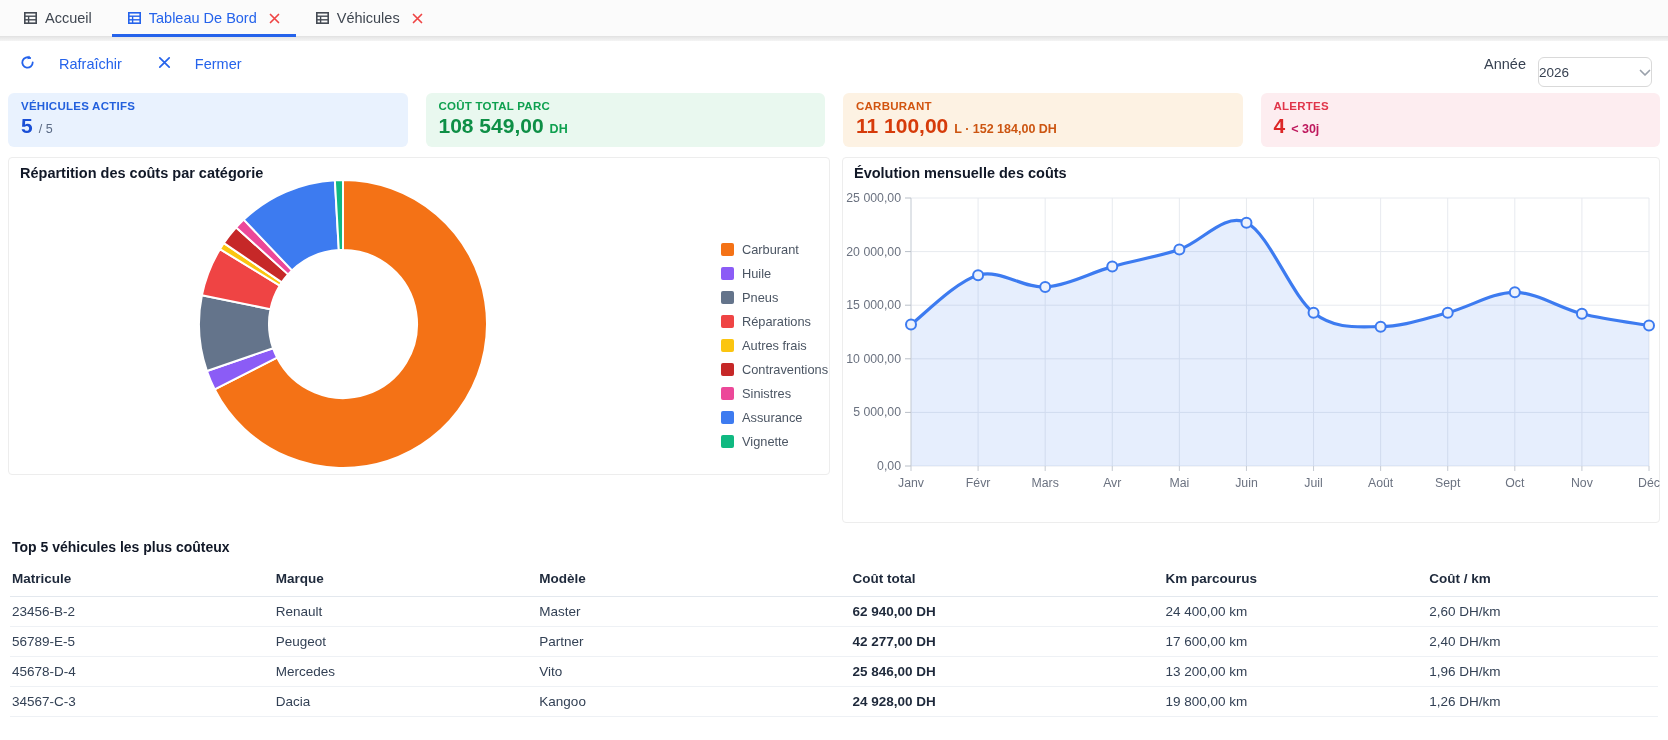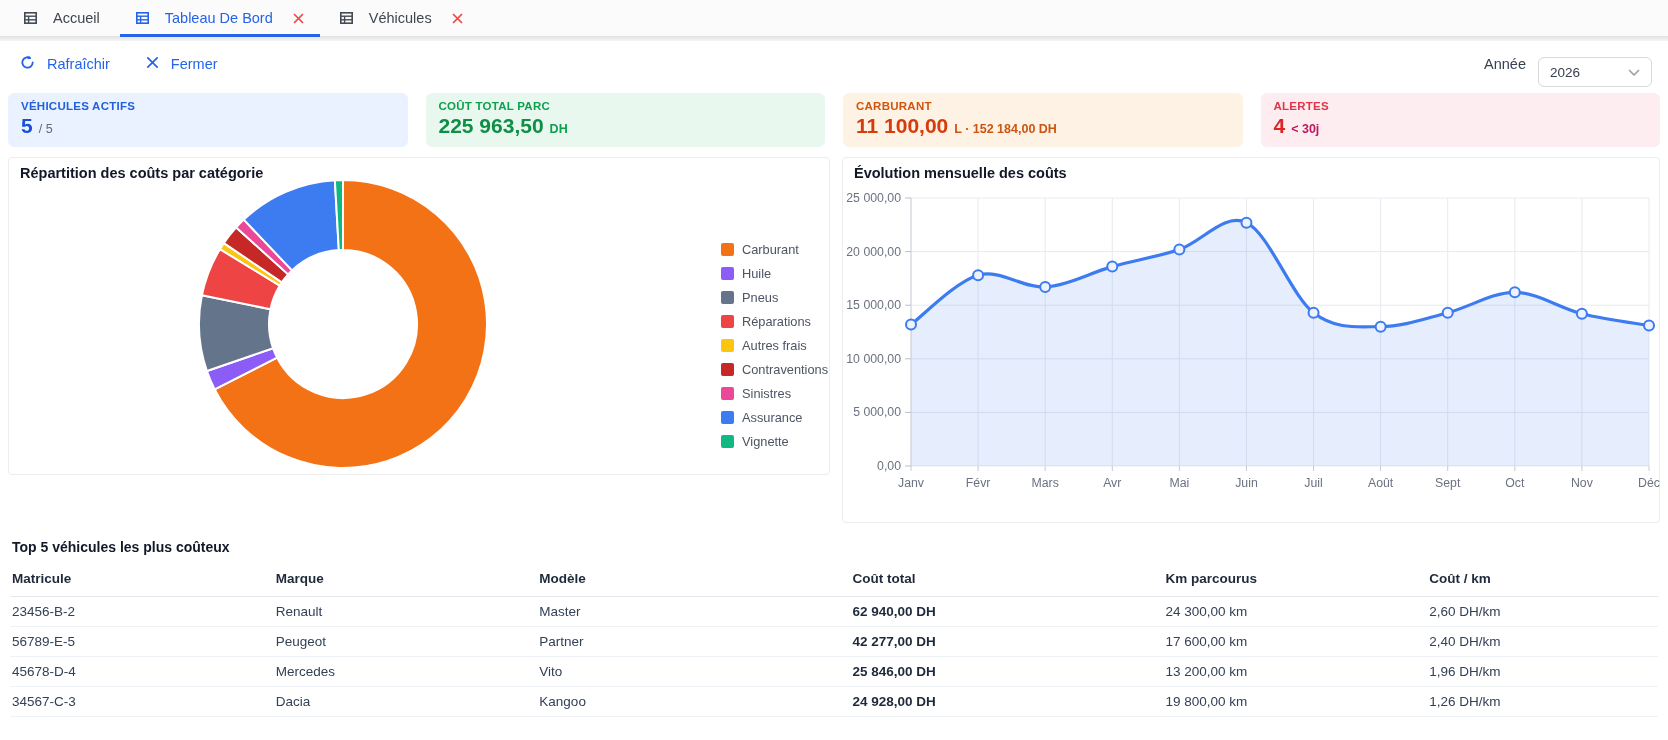--- a/index.html
+++ b/index.html
@@ -4,33 +4,33 @@
 <style>
   * { box-sizing: border-box; }
   html,body { margin:0; padding:0; }
   body {
     width:1668px; height:740px; overflow:hidden;
     background:#fff; color:#1f2937;
     font-family:"Liberation Sans", sans-serif;
   }
   
   .tabbar { display:flex; align-items:stretch; height:37px; background:#fbfbfb; border-bottom:1px solid #e3e3e3; padding-left:6px; }
-  .tab { display:flex; align-items:center; gap:16px; padding:0 18px; font-size:14.5px; color:#3f4650; cursor:pointer; position:relative; }
+  .tab { display:flex; align-items:center; gap:8px; padding:0 18px; font-size:14.5px; color:#3f4650; cursor:pointer; position:relative; }
   .tab.active { color:#2563eb; }
   .tab.active::after { content:""; position:absolute; left:2px; right:2px; bottom:-1px; height:3px; background:#2563eb; }
   .tab .tab-ic { display:flex; align-items:center; }
   .tab .tab-close { display:flex; align-items:center; margin-left:4px; }
   .shadow-strip { height:4px; background:linear-gradient(#e6e6e6,#f4f4f4); }
   
   .toolbar { display:flex; align-items:center; height:46px; padding:0 16px 0 20px; }
-  .tool-btn { display:flex; align-items:center; gap:12px; color:#2563eb; font-size:14.5px; margin-right:36px; cursor:pointer; }
+  .tool-btn { display:flex; align-items:center; gap:24px; color:#2563eb; font-size:14.5px; margin-right:36px; cursor:pointer; }
   .year-box { margin-left:auto; display:flex; align-items:center; gap:12px; }
   .year-label { font-size:14.5px; color:#374151; }
   .year-select { width:114px; height:30px; border:1px solid #d9d9d9; border-radius:6px; background:#fff;
-    display:flex; align-items:center; justify-content:space-between; padding:0 11px; font-size:13.5px; color:#374151; cursor:pointer;margin-top:16px; }
+    display:flex; align-items:center; justify-content:space-between; padding:0 0; font-size:13.5px; color:#374151; cursor:pointer;margin-top:16px; }
   
   .kpi-row { display:flex; gap:18px; padding:6px 8px 10px;align-items:flex-end; }
   .kpi { flex:1; border-radius:6px; padding:7px 13px 9px; }
   .kpi-label { font-size:11.5px; font-weight:700; letter-spacing:.25px; }
   .kpi-line { margin-top:2px; display:flex; align-items:baseline; }
   .kpi-value { font-size:21px; font-weight:800; }
   .kpi-suffix { font-size:12.5px; font-weight:600; margin-left:6px; }
   .kpi-blue   { background:#e9f2fe; } .kpi-blue .kpi-label{color:#2360dd;} .kpi-blue .kpi-value{color:#1a4fd6;} .kpi-blue .kpi-suffix{color:#5b6b85; font-weight:500;}
   .kpi-green  { background:#e9f8ef; } .kpi-green .kpi-label{color:#0ea04f;} .kpi-green .kpi-value{color:#0e8f46;} .kpi-green .kpi-suffix{color:#0ea04f;}
   .kpi-orange { background:#fdf2e3; } .kpi-orange .kpi-label{color:#d2540f;} .kpi-orange .kpi-value{color:#d63b0a;} .kpi-orange .kpi-suffix{color:#cc5511;}
@@ -139,21 +139,21 @@
     <div class="kpi kpi-blue">
       <div class="kpi-label">VÉHICULES ACTIFS</div>
       <div class="kpi-line">
         <span class="kpi-value">5</span>
         <span class="kpi-suffix">/ 5</span>
       </div>
     </div>
     <div class="kpi kpi-green">
       <div class="kpi-label">COÛT TOTAL PARC</div>
       <div class="kpi-line">
-        <span class="kpi-value">225 963,50</span>
+        <span class="kpi-value">108 549,00</span>
         <span class="kpi-suffix">DH</span>
       </div>
     </div>
     <div class="kpi kpi-orange">
       <div class="kpi-label">CARBURANT</div>
       <div class="kpi-line">
         <span class="kpi-value">11 100,00</span>
         <span class="kpi-suffix">L · 152 184,00 DH</span>
       </div>
     </div>
@@ -315,21 +315,21 @@
           <th>Km parcourus</th>
           <th>Coût / km</th>
         </tr>
       </thead>
     <tbody>
         <tr>
           <td>23456-B-2</td>
           <td>Renault</td>
           <td>Master</td>
           <td class="bold">62 940,00 DH</td>
-          <td>24 300,00 km</td>
+          <td>24 400,00 km</td>
           <td>2,60 DH/km</td>
         </tr>
         <tr>
           <td>56789-E-5</td>
           <td>Peugeot</td>
           <td>Partner</td>
           <td class="bold">42 277,00 DH</td>
           <td>17 600,00 km</td>
           <td>2,40 DH/km</td>
         </tr>

